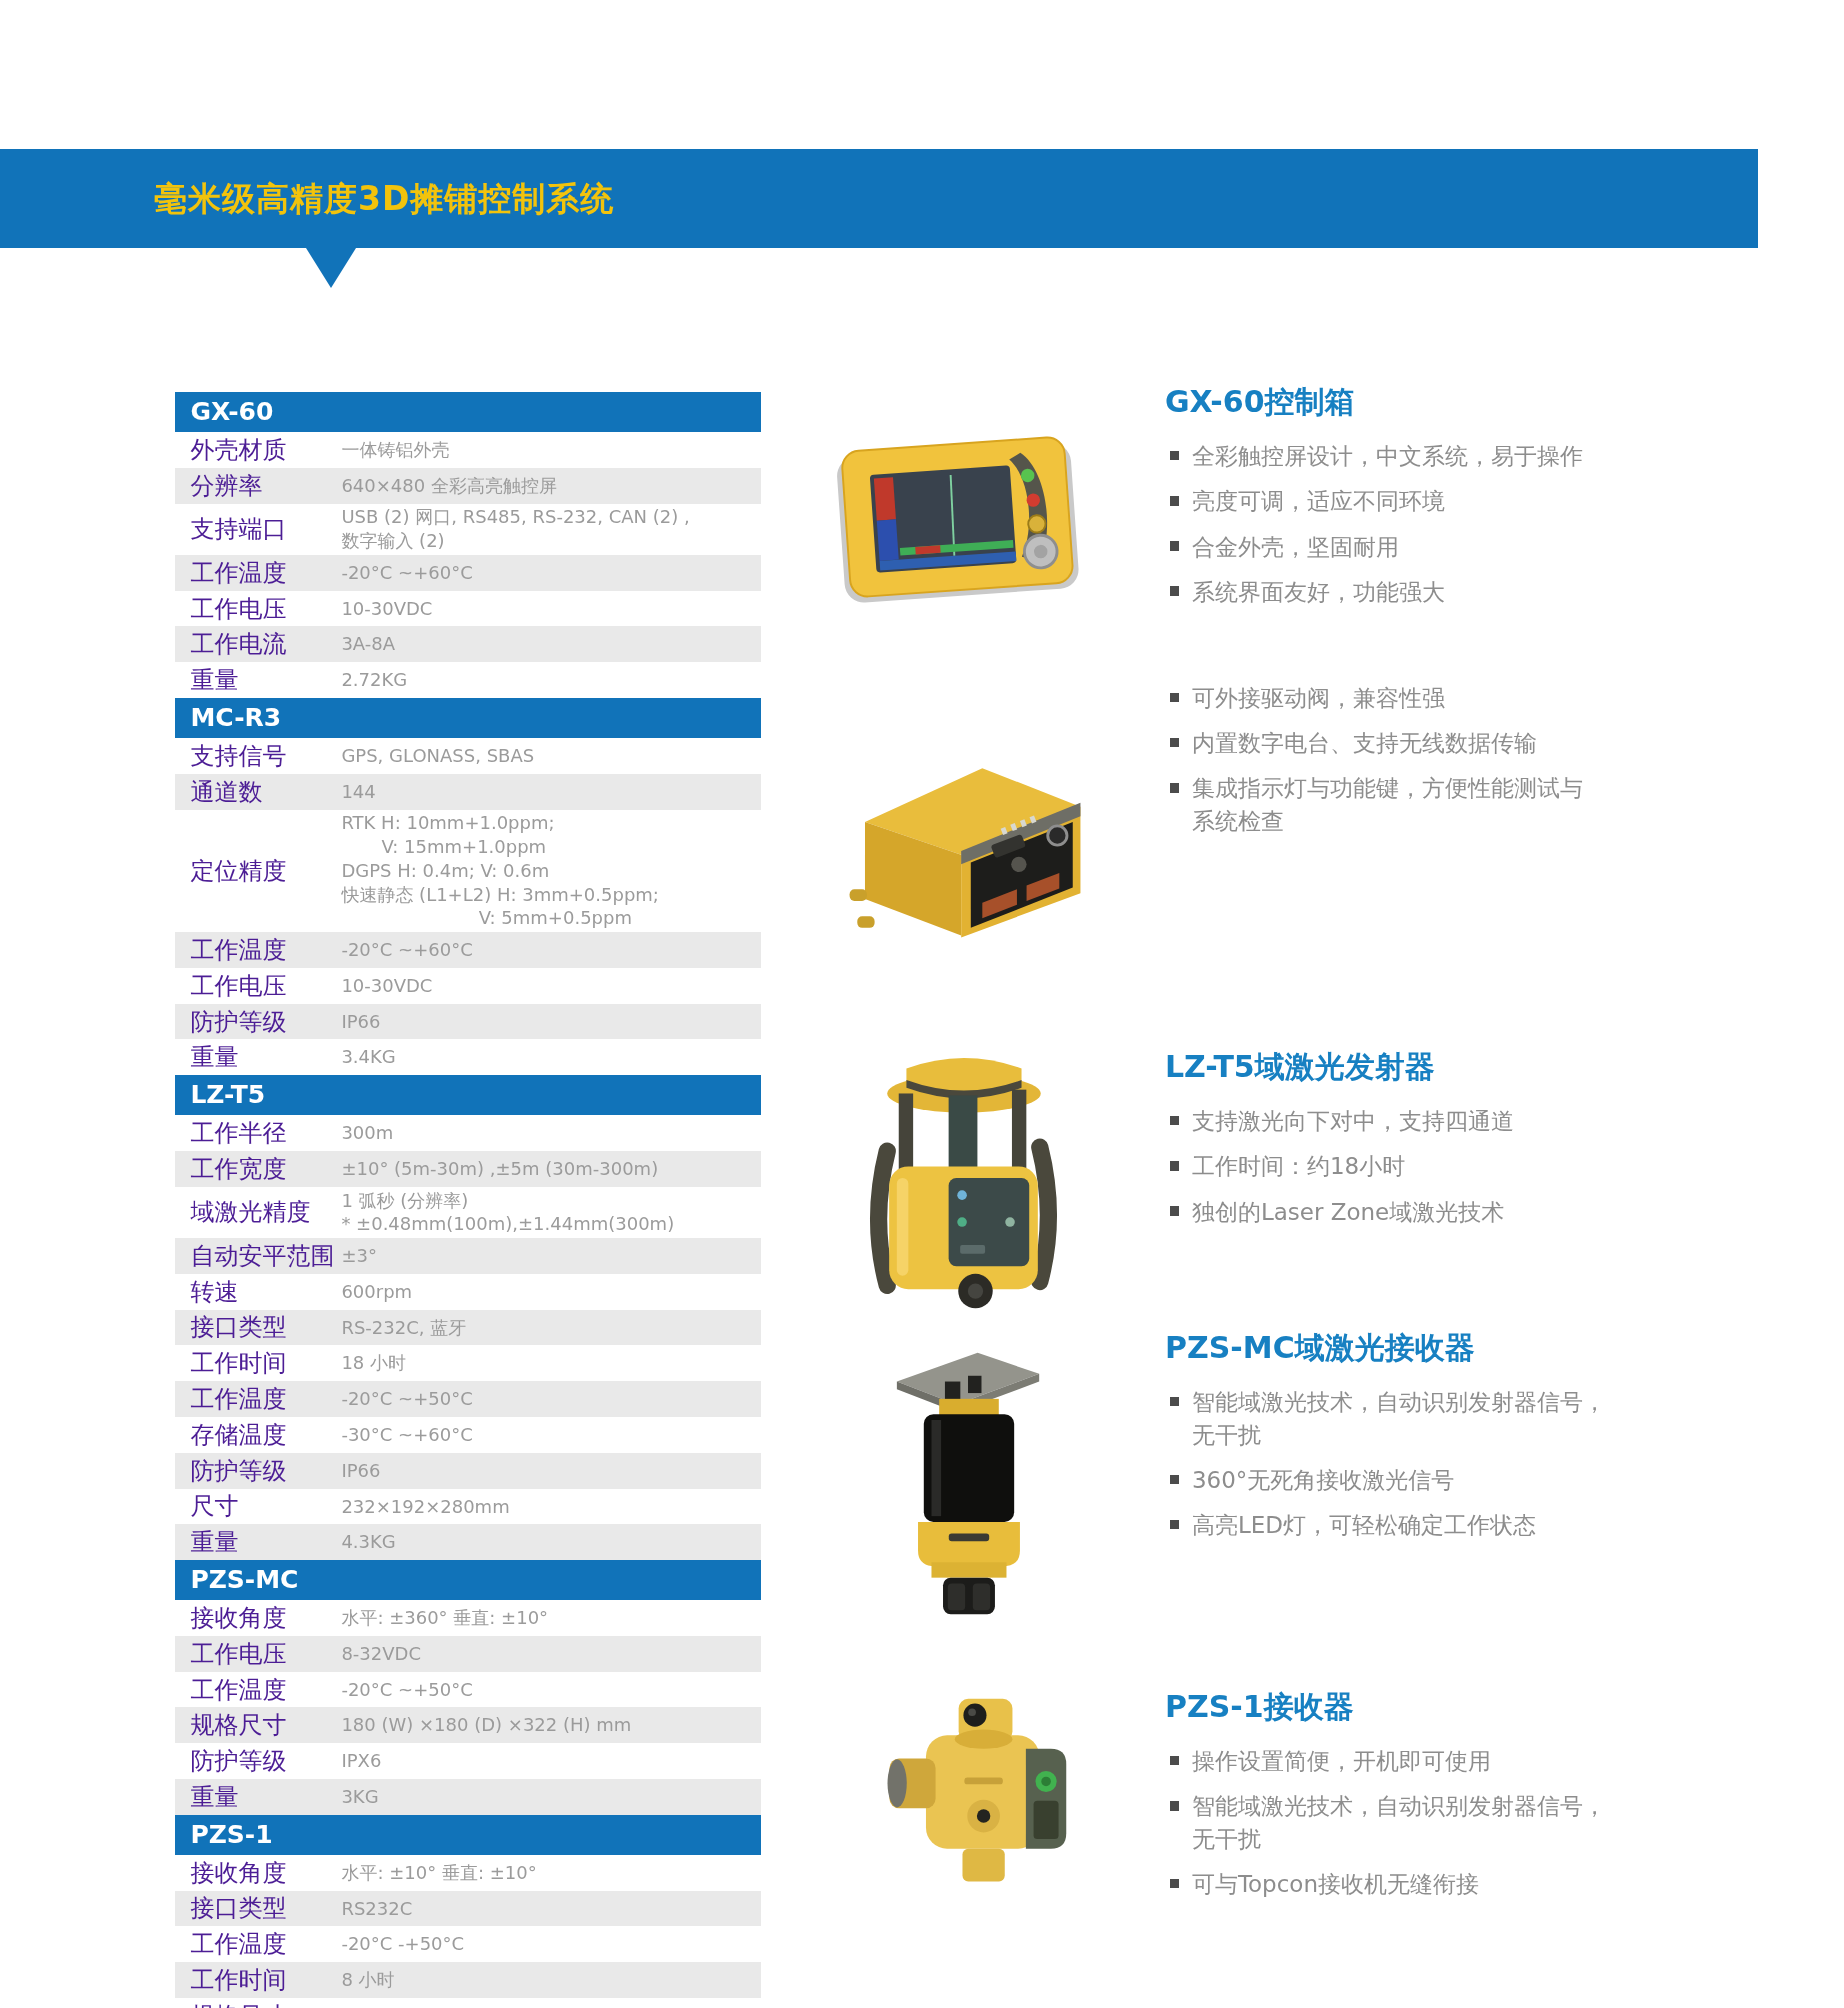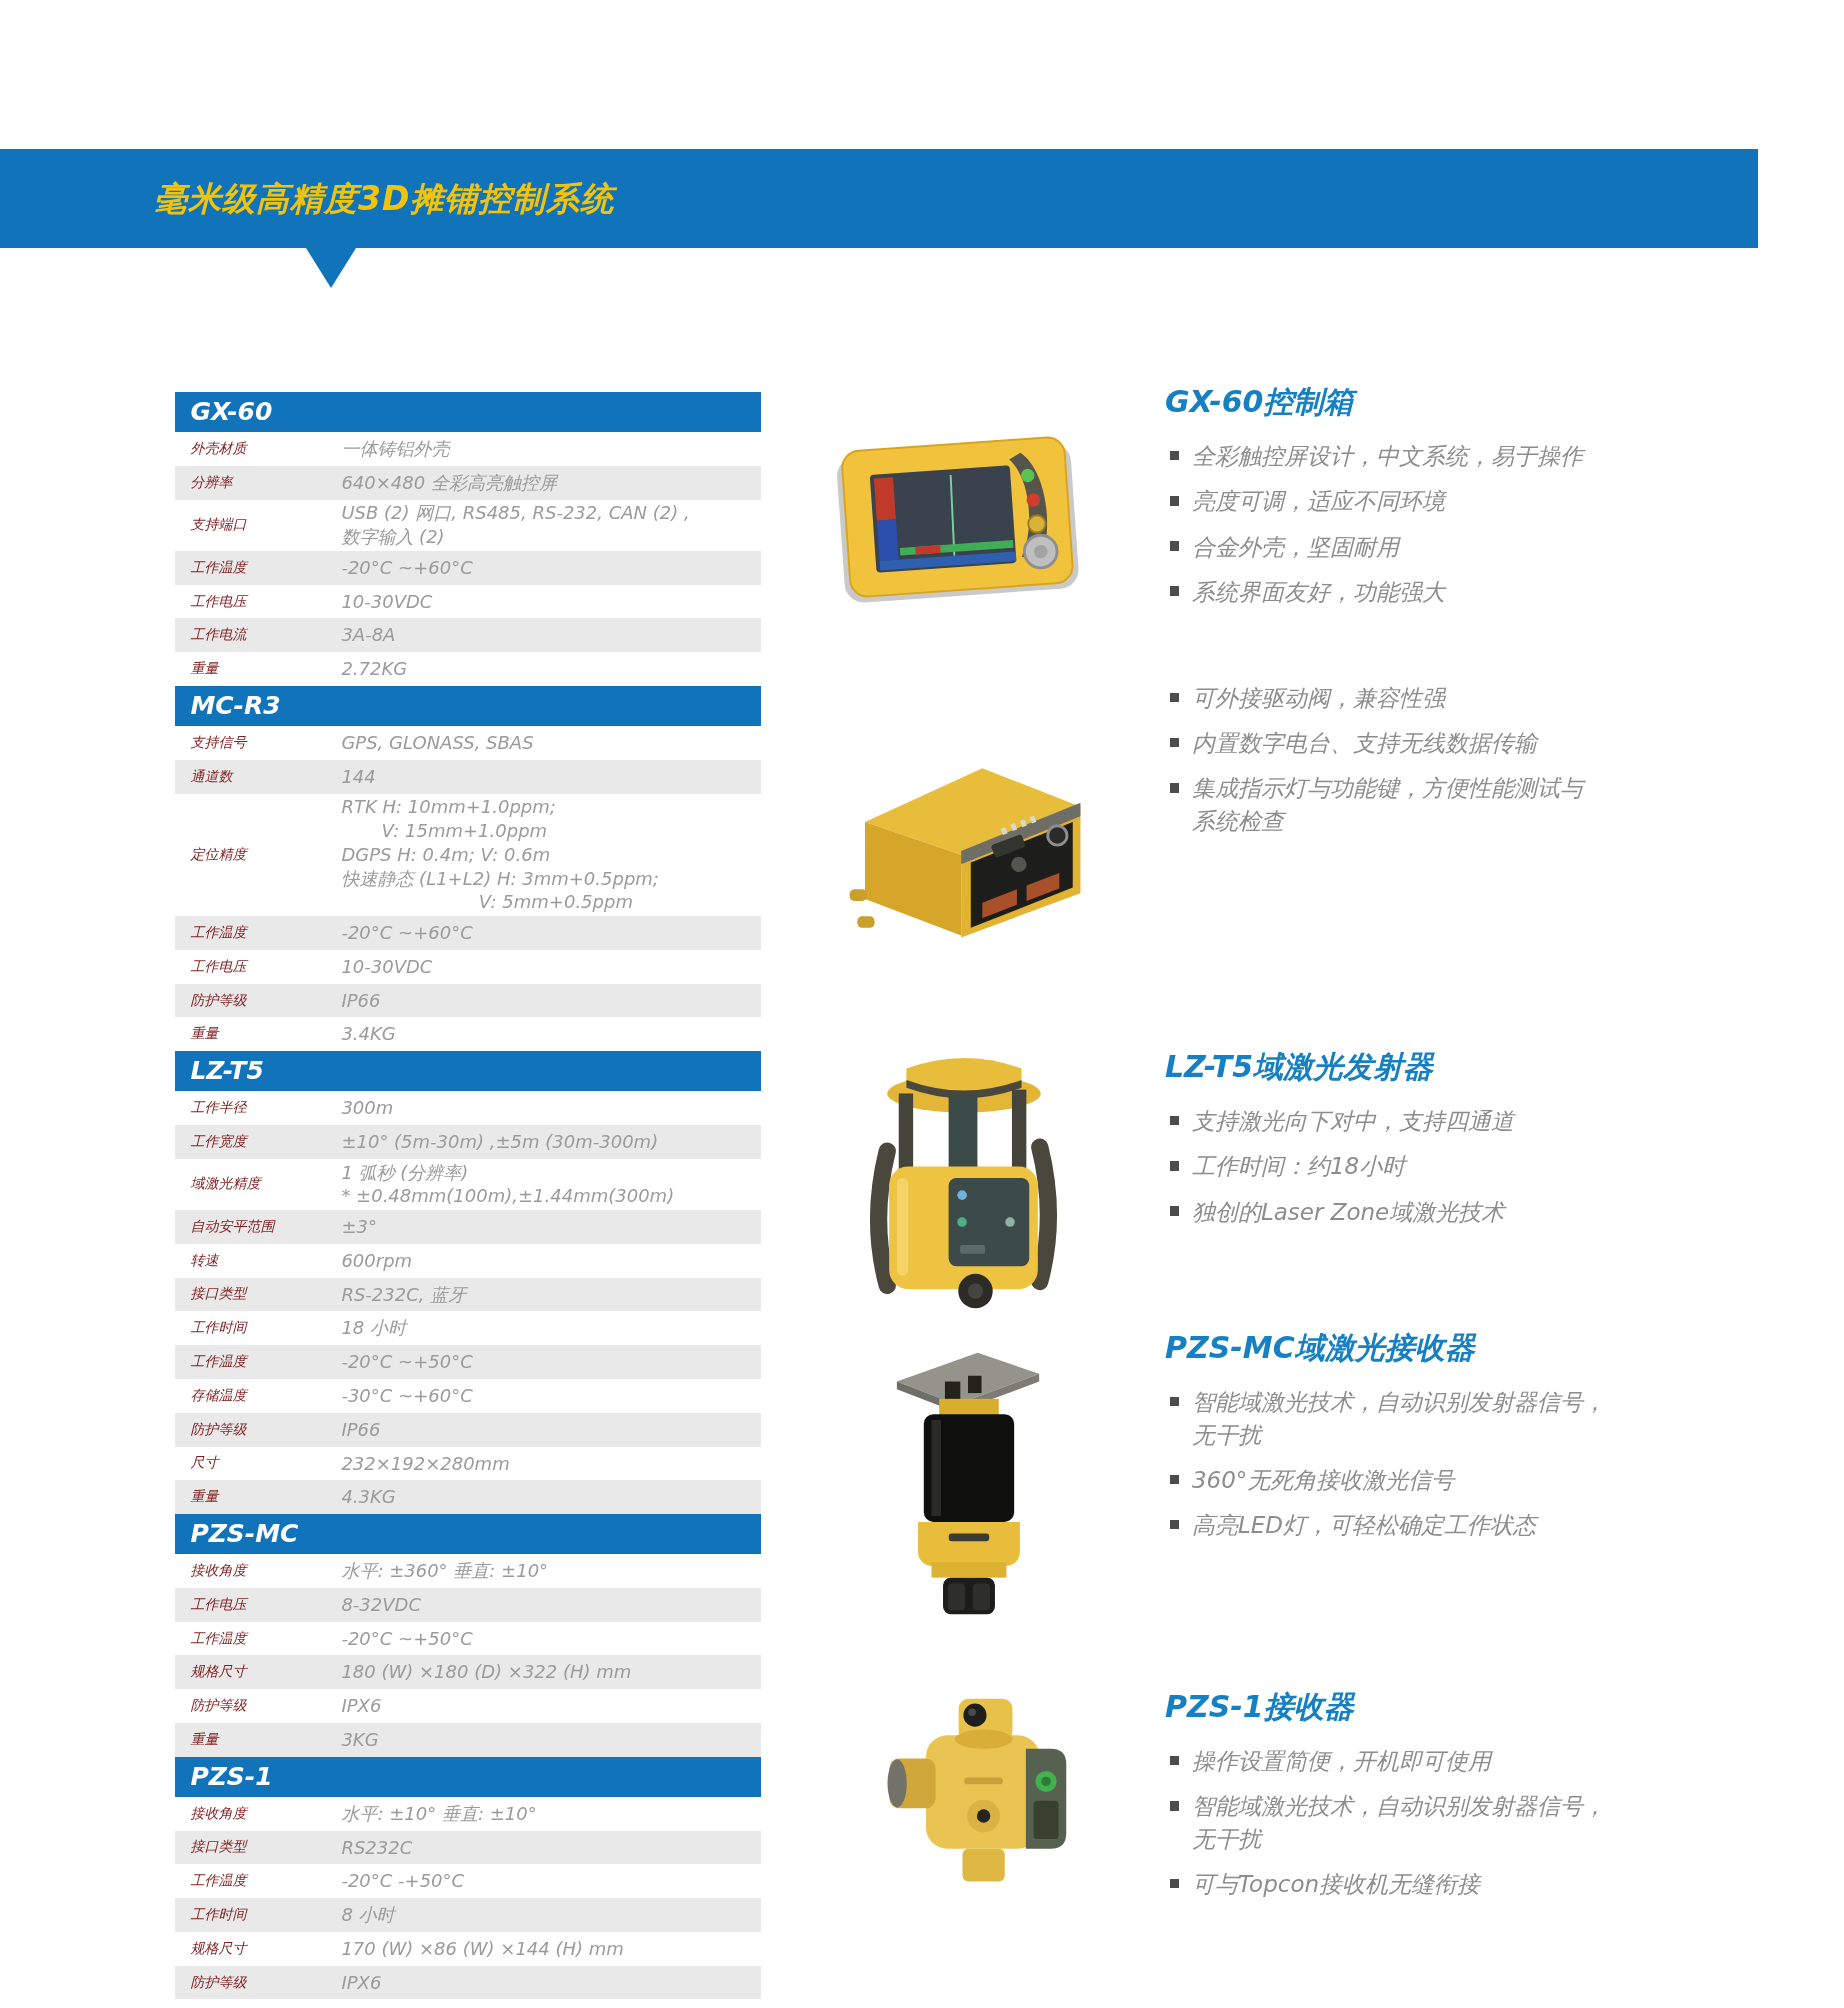--- a/index.html
+++ b/index.html
@@ -1,19 +1,18 @@
 <!DOCTYPE html>
 <html><head>
 <meta charset="utf-8">
 <style>
   html,body{margin:0;padding:0;background:#ffffff;}
   .page{
     position:relative;width:1758px;height:2009px;background:#ffffff;overflow:hidden;
     font-family:"DejaVu Sans","Liberation Sans",sans-serif;
-    font-style:italic;
   }
   
   .top-band{
     position:absolute;left:0;top:149px;width:1845px;height:99px;background:#1173b9;
   }
   .top-band h1{
     margin:0;padding:0 0 0 154px;line-height:99px;font-size:33px;font-weight:bold;
     color:#f2c30c;letter-spacing:1px;
   }
   .band-arrow{
@@ -22,21 +21,21 @@
     border-top:40px solid #1173b9;
   }
   
   .tables-col{position:absolute;left:175px;top:392px;width:586px;}
   .spec-header{
     height:40px;line-height:40px;background:#1173b9;color:#ffffff;
     font-size:25px;font-weight:bold;padding-left:15.4px;box-sizing:border-box;
   }
   .spec-row{display:flex;align-items:center;min-height:30px;padding:1.9px 0;background:#ffffff;}
   .spec-row.alt{background:#e9e9e9;}
-  .spec-label{flex:none;width:151px;padding-left:15.4px;font-size:14px;color:#7f1d1d;}
+  .spec-label{flex:none;width:151px;padding-left:15.4px;font-size:24px;color:#4c1d95;}
   .spec-value{flex:1;font-size:18px;color:#9b9b9b;line-height:1.32;white-space:pre-wrap;padding-right:5.8px;}
   
   .figure{position:absolute;}
   .im-0{left:821px;top:421px;}
   .im-1{left:838px;top:747px;}
   .im-2{left:860px;top:1034px;}
   .im-3{left:889px;top:1345px;}
   .im-4{left:876px;top:1689px;}
   
   .product-block{position:absolute;left:1165px;width:663px;}

